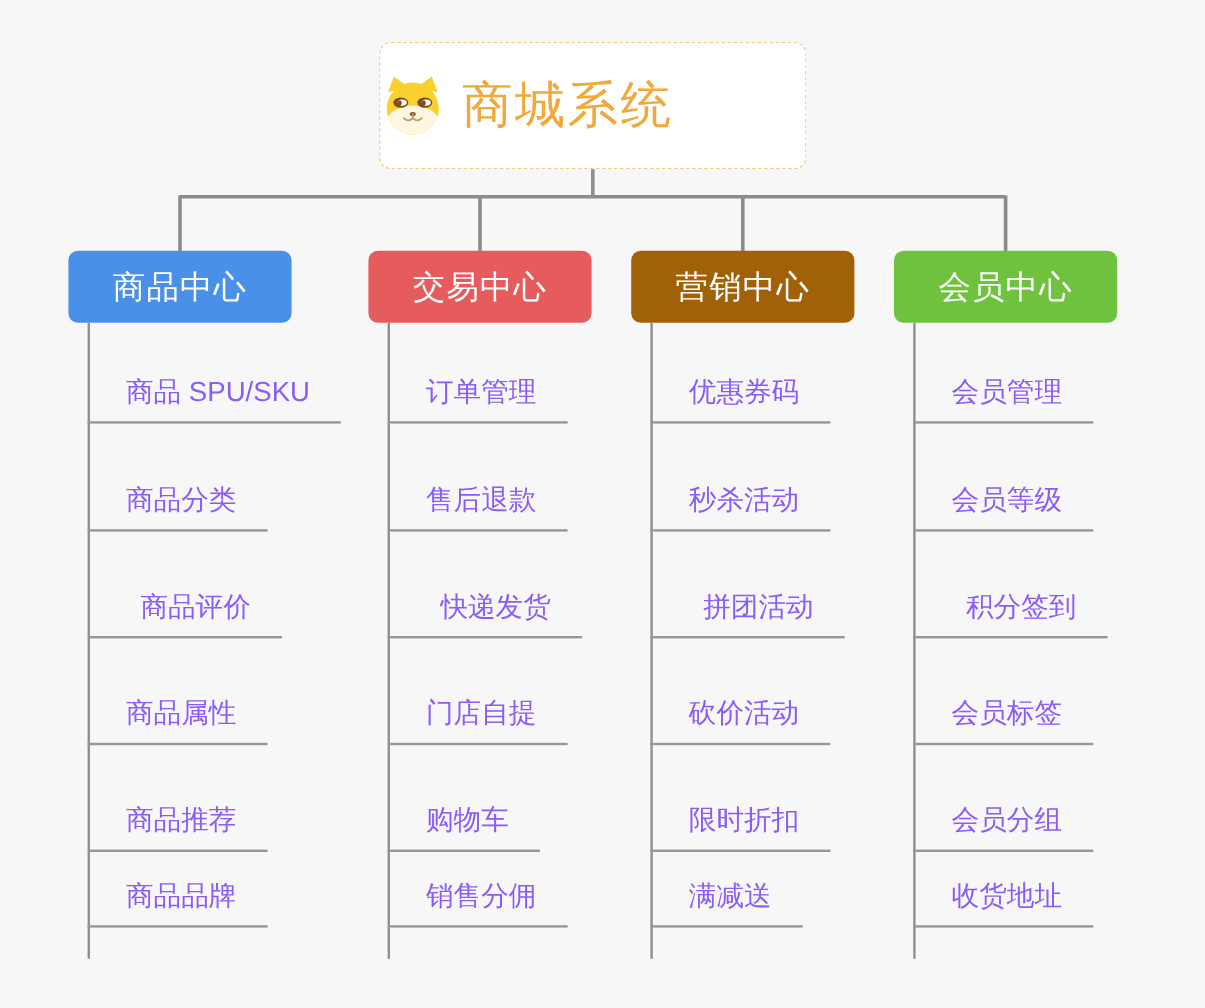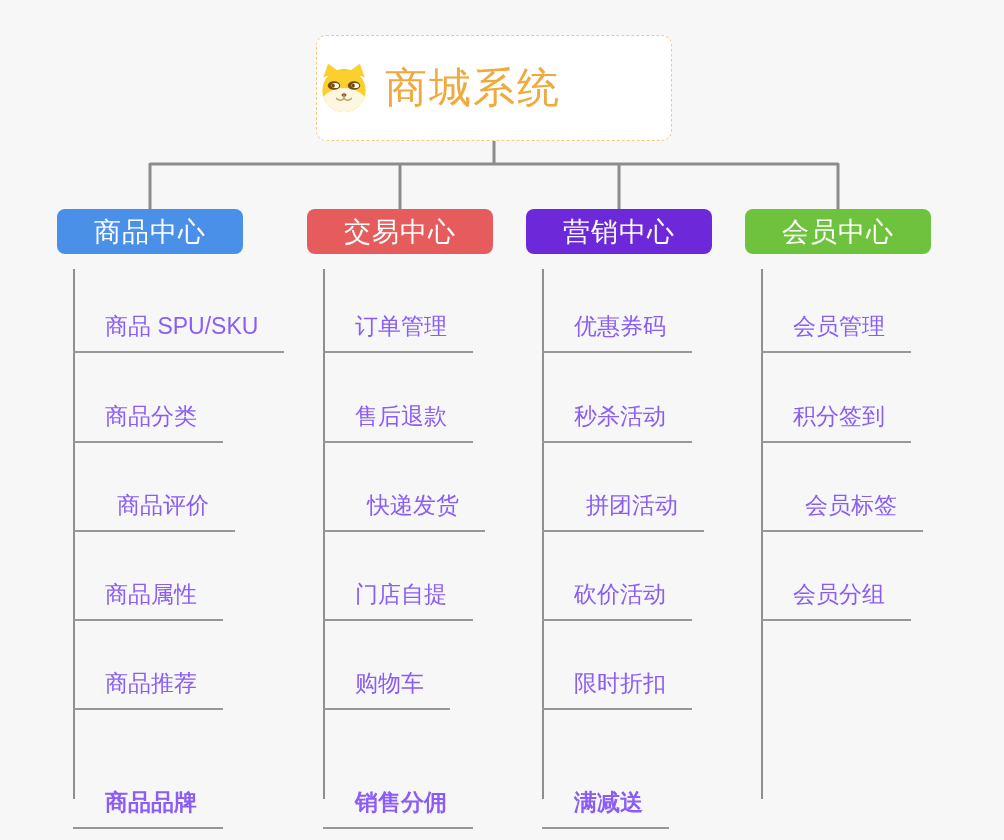--- a/index.html
+++ b/index.html
@@ -30,21 +30,21 @@
   }
   .root-title {
     font-size:42px;
     letter-spacing:2px;
     font-weight:400;
   }
   .dog-icon { width:54px; height:50px; flex:0 0 auto; }
   
   .hdr {
     position:absolute; top:209px;
-    width:186px; height:45px;
+    width:186px; height:60px;
     border-radius:8px;
     color:#ffffff;
     font-size:27px;
     display:flex; align-items:center; justify-content:center;
     letter-spacing:1px;
     z-index:2;
   }
   .hdr0 { left:57px; }
   .hdr1 { left:307px; }
   .hdr2 { left:526px; }
@@ -72,21 +72,21 @@
     font-size:23px;
     color:#8b5cf6;
     padding:0 26px 9px 32px;
     border-bottom:2px solid #979797;
   }
   .item:nth-of-type(1) { top:84px; }
   .item:nth-of-type(2) { top:174px; }
   .item:nth-of-type(3) { top:263px;padding-left:44px; }
   .item:nth-of-type(4) { top:352px; }
   .item:nth-of-type(5) { top:441px; }
-  .item:nth-of-type(6) { top:560px;font-weight:bold; }
+  .item:nth-of-type(6) { top:504px; }
 </style>
 </head>
 <body>
 
 <div class="canvas">
 
   <svg class="connectors" width="1004" height="840" viewBox="0 0 1004 840">
     <path d="M494 141 V164 M150 164 H838 M150 163 V211 M400 163 V211 M619 163 V211 M838 163 V211" fill="none" stroke="#8c8c8c" stroke-width="3"></path>
   </svg>
 
@@ -110,21 +110,21 @@
     </svg>
     <span class="root-title" style="color: rgb(239, 169, 60);">商城系统</span>
   </div>
 
   <div class="hdr hdr0" style="background-color: rgb(74, 144, 232);">
     <span>商品中心</span>
   </div>
   <div class="hdr hdr1" style="background-color: rgb(230, 92, 92);">
     <span>交易中心</span>
   </div>
-  <div class="hdr hdr2" style="background-color: #6d28d9;">
+  <div class="hdr hdr2" style="background-color: #a16207;">
     <span>营销中心</span>
   </div>
   <div class="hdr hdr3" style="background-color: rgb(111, 194, 62);">
     <span>会员中心</span>
   </div>
 
   <div class="col col0">
     <div class="vline"></div>
     <span class="item">商品 SPU/SKU</span>
     <span class="item">商品分类</span>
@@ -150,18 +150,20 @@
     <span class="item">秒杀活动</span>
     <span class="item">拼团活动</span>
     <span class="item">砍价活动</span>
     <span class="item">限时折扣</span>
     <span class="item">满减送</span>
   </div>
 
   <div class="col col3">
     <div class="vline"></div>
     <span class="item">会员管理</span>
+    <span class="item">会员等级</span>
     <span class="item">积分签到</span>
     <span class="item">会员标签</span>
     <span class="item">会员分组</span>
+    <span class="item">收货地址</span>
   </div>
 
 </div>
 
 </body></html>

